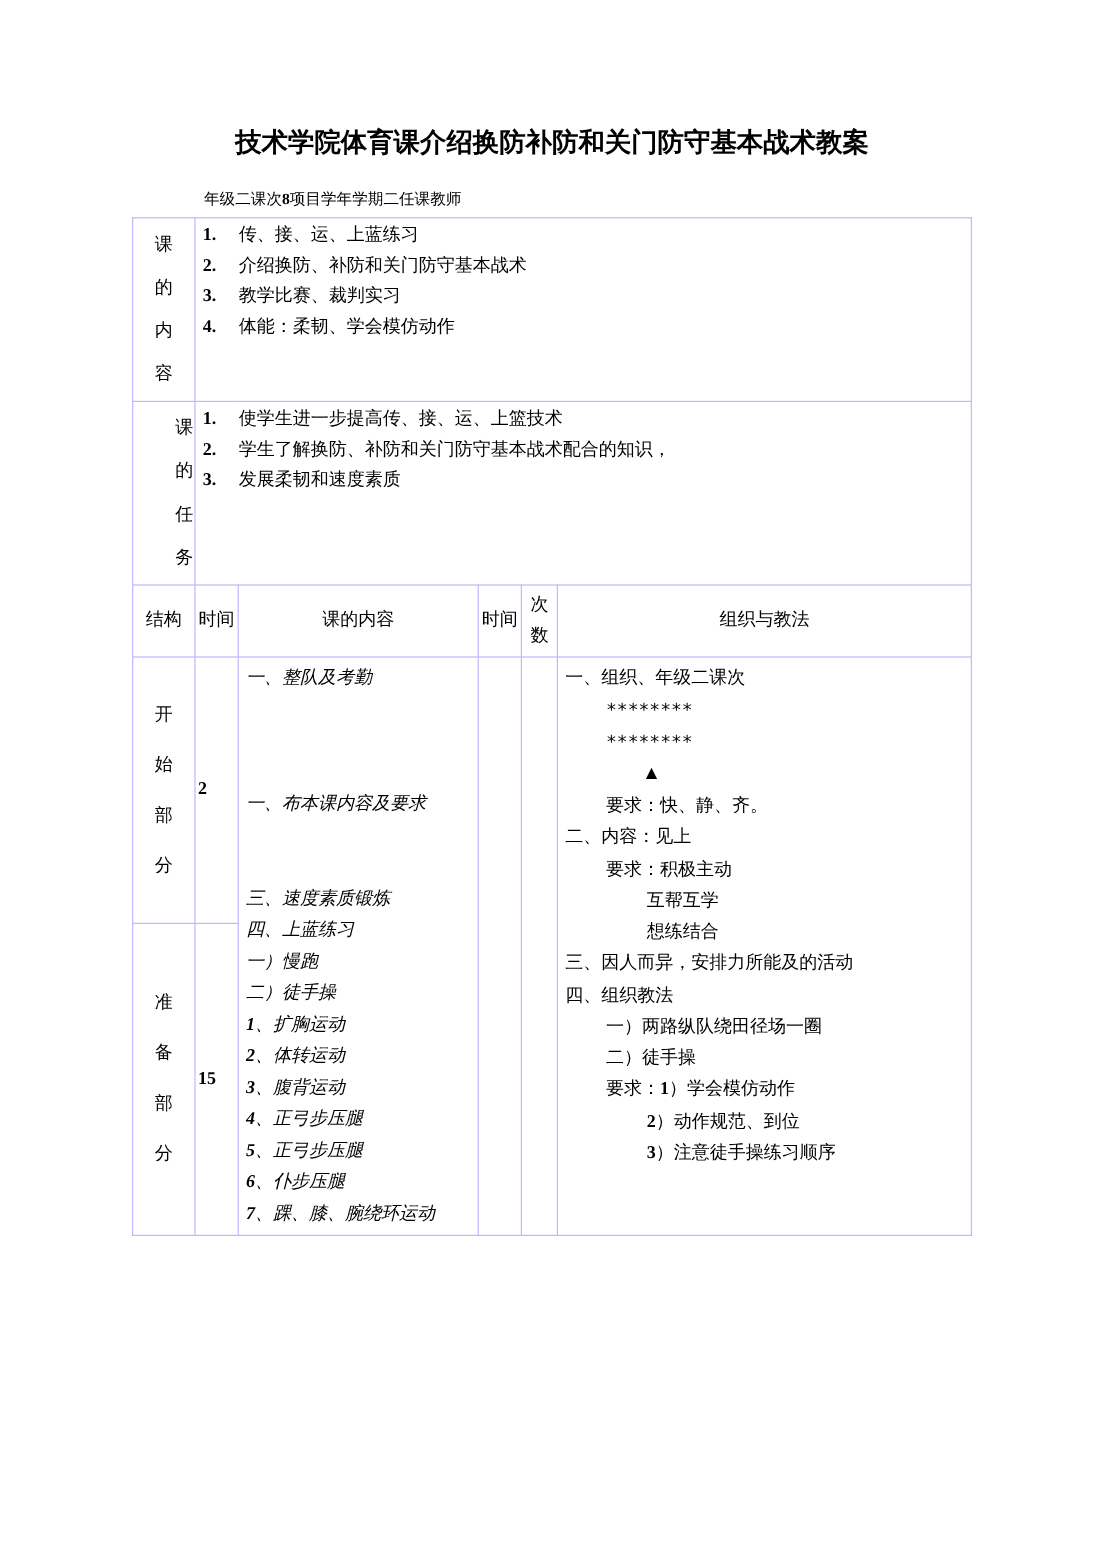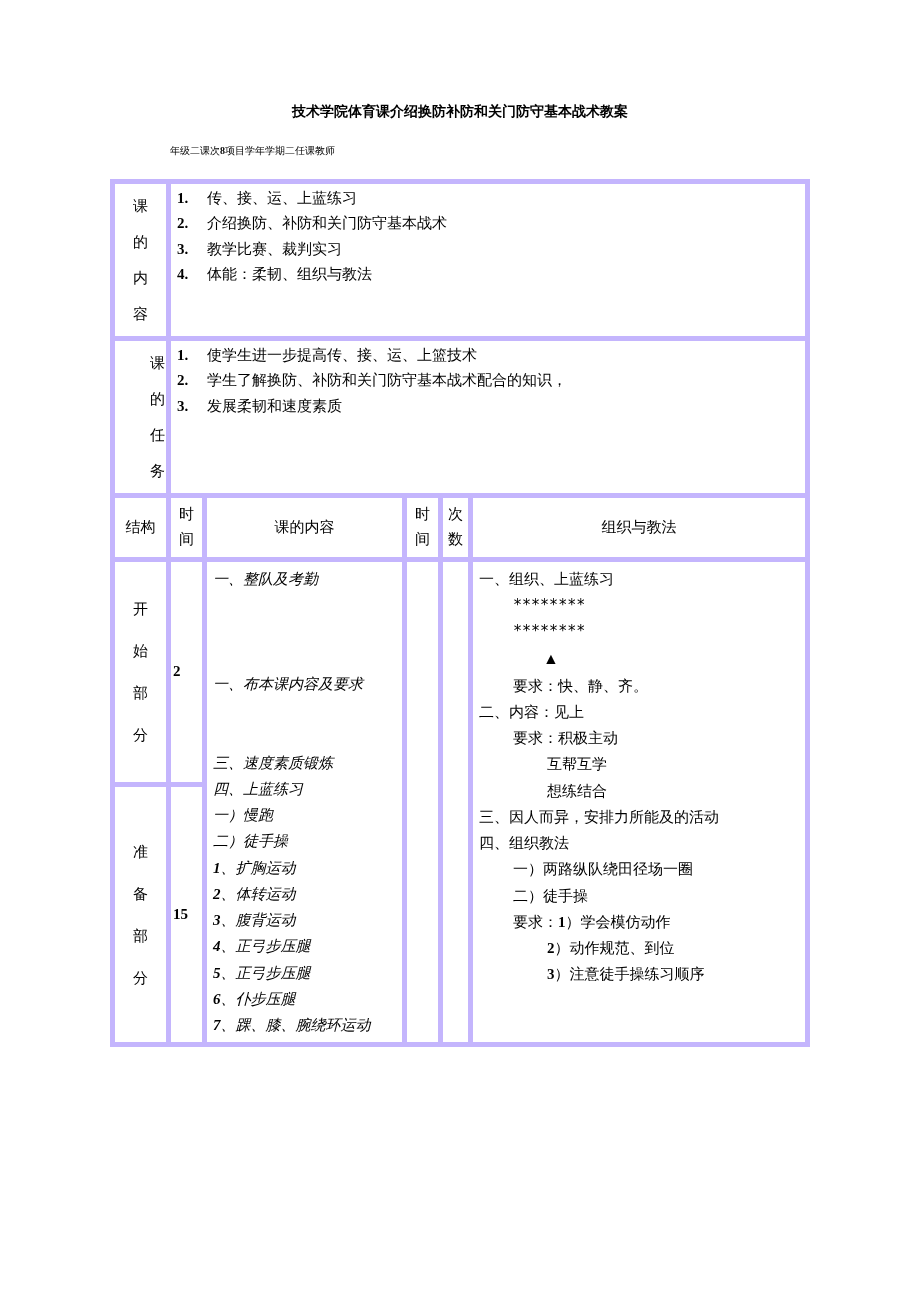--- a/index.html
+++ b/index.html
@@ -11,39 +11,39 @@
       font-family: "SimSun", "宋体", serif;
       background: #fff;
       padding: 100px 110px 60px 110px;
       width: 920px;
       font-size: 15px;
       line-height: 1.7;
       color: #000;
     }
     .title {
       text-align: center;
-      font-size: 14px;
+      font-size: 22px;
       font-weight: bold;
       margin-bottom: 18px;
       font-family: "SimHei", "黑体", sans-serif;
     }
     .meta-line {
       margin-left: 60px;
-      margin-bottom: 20px;
-      font-size: 10px;
+      margin-bottom: 4px;
+      font-size: 13px;
     }
     .meta-line b {
       font-weight: bold;
     }
     table {
       border-collapse: collapse;
       width: 100%;
     }
     td {
-      border: 5px solid #c4b5fd;
+      border: 1px solid #c4b5fd;
       vertical-align: top;
       padding: 2px 4px;
     }
     .vlabel {
       width: 22px;
       text-align: center;
       vertical-align: middle;
       padding: 4px 1px;
       line-height: 2.4;
     }
@@ -138,21 +138,21 @@
         <li>
               <span class="num">2.</span>
               <span>介绍换防、补防和关门防守基本战术</span>
             </li>
         <li>
               <span class="num">3.</span>
               <span>教学比赛、裁判实习</span>
             </li>
         <li>
               <span class="num">4.</span>
-              <span>体能：柔韧、组织与教法</span>
+              <span>体能：柔韧、学会模仿动作</span>
             </li>
       </ol>
     </td>
   </tr>
   <tr>
     <td class="vlabel"><span style="display:inline-block; width:1em;margin-left:34px;">课的任务</span></td>
     <td colspan="5">
       <ol class="nlist">
         <li>
               <span class="num">1.</span>
@@ -199,21 +199,21 @@
         <div><span class="b">4</span><span>、正弓步压腿</span></div>
         <div><span class="b">5</span><span>、正弓步压腿</span></div>
         <div><span class="b">6</span><span>、仆步压腿</span></div>
         <div><span class="b">7</span><span>、踝、膝、腕绕环运动</span></div>
       </div>
     </td>
     <td class="time2-col" rowspan="2"></td>
     <td class="count-col" rowspan="2"></td>
     <td class="org-col" rowspan="2">
       <div class="org-block">
-        <div>一、组织、上蓝练习</div>
+        <div>一、组织、年级二课次</div>
         <div class="indent1 stars">********</div>
         <div class="indent1 stars">********</div>
         <div class="tri" style="padding-left:64px">▲</div>
         <div class="indent1">要求：快、静、齐。</div>
         <div>二、内容：见上</div>
         <div class="indent1">要求：积极主动</div>
         <div class="indent2">互帮互学</div>
         <div class="indent2">想练结合</div>
         <div>三、因人而异，安排力所能及的活动</div>
         <div>四、组织教法</div>

